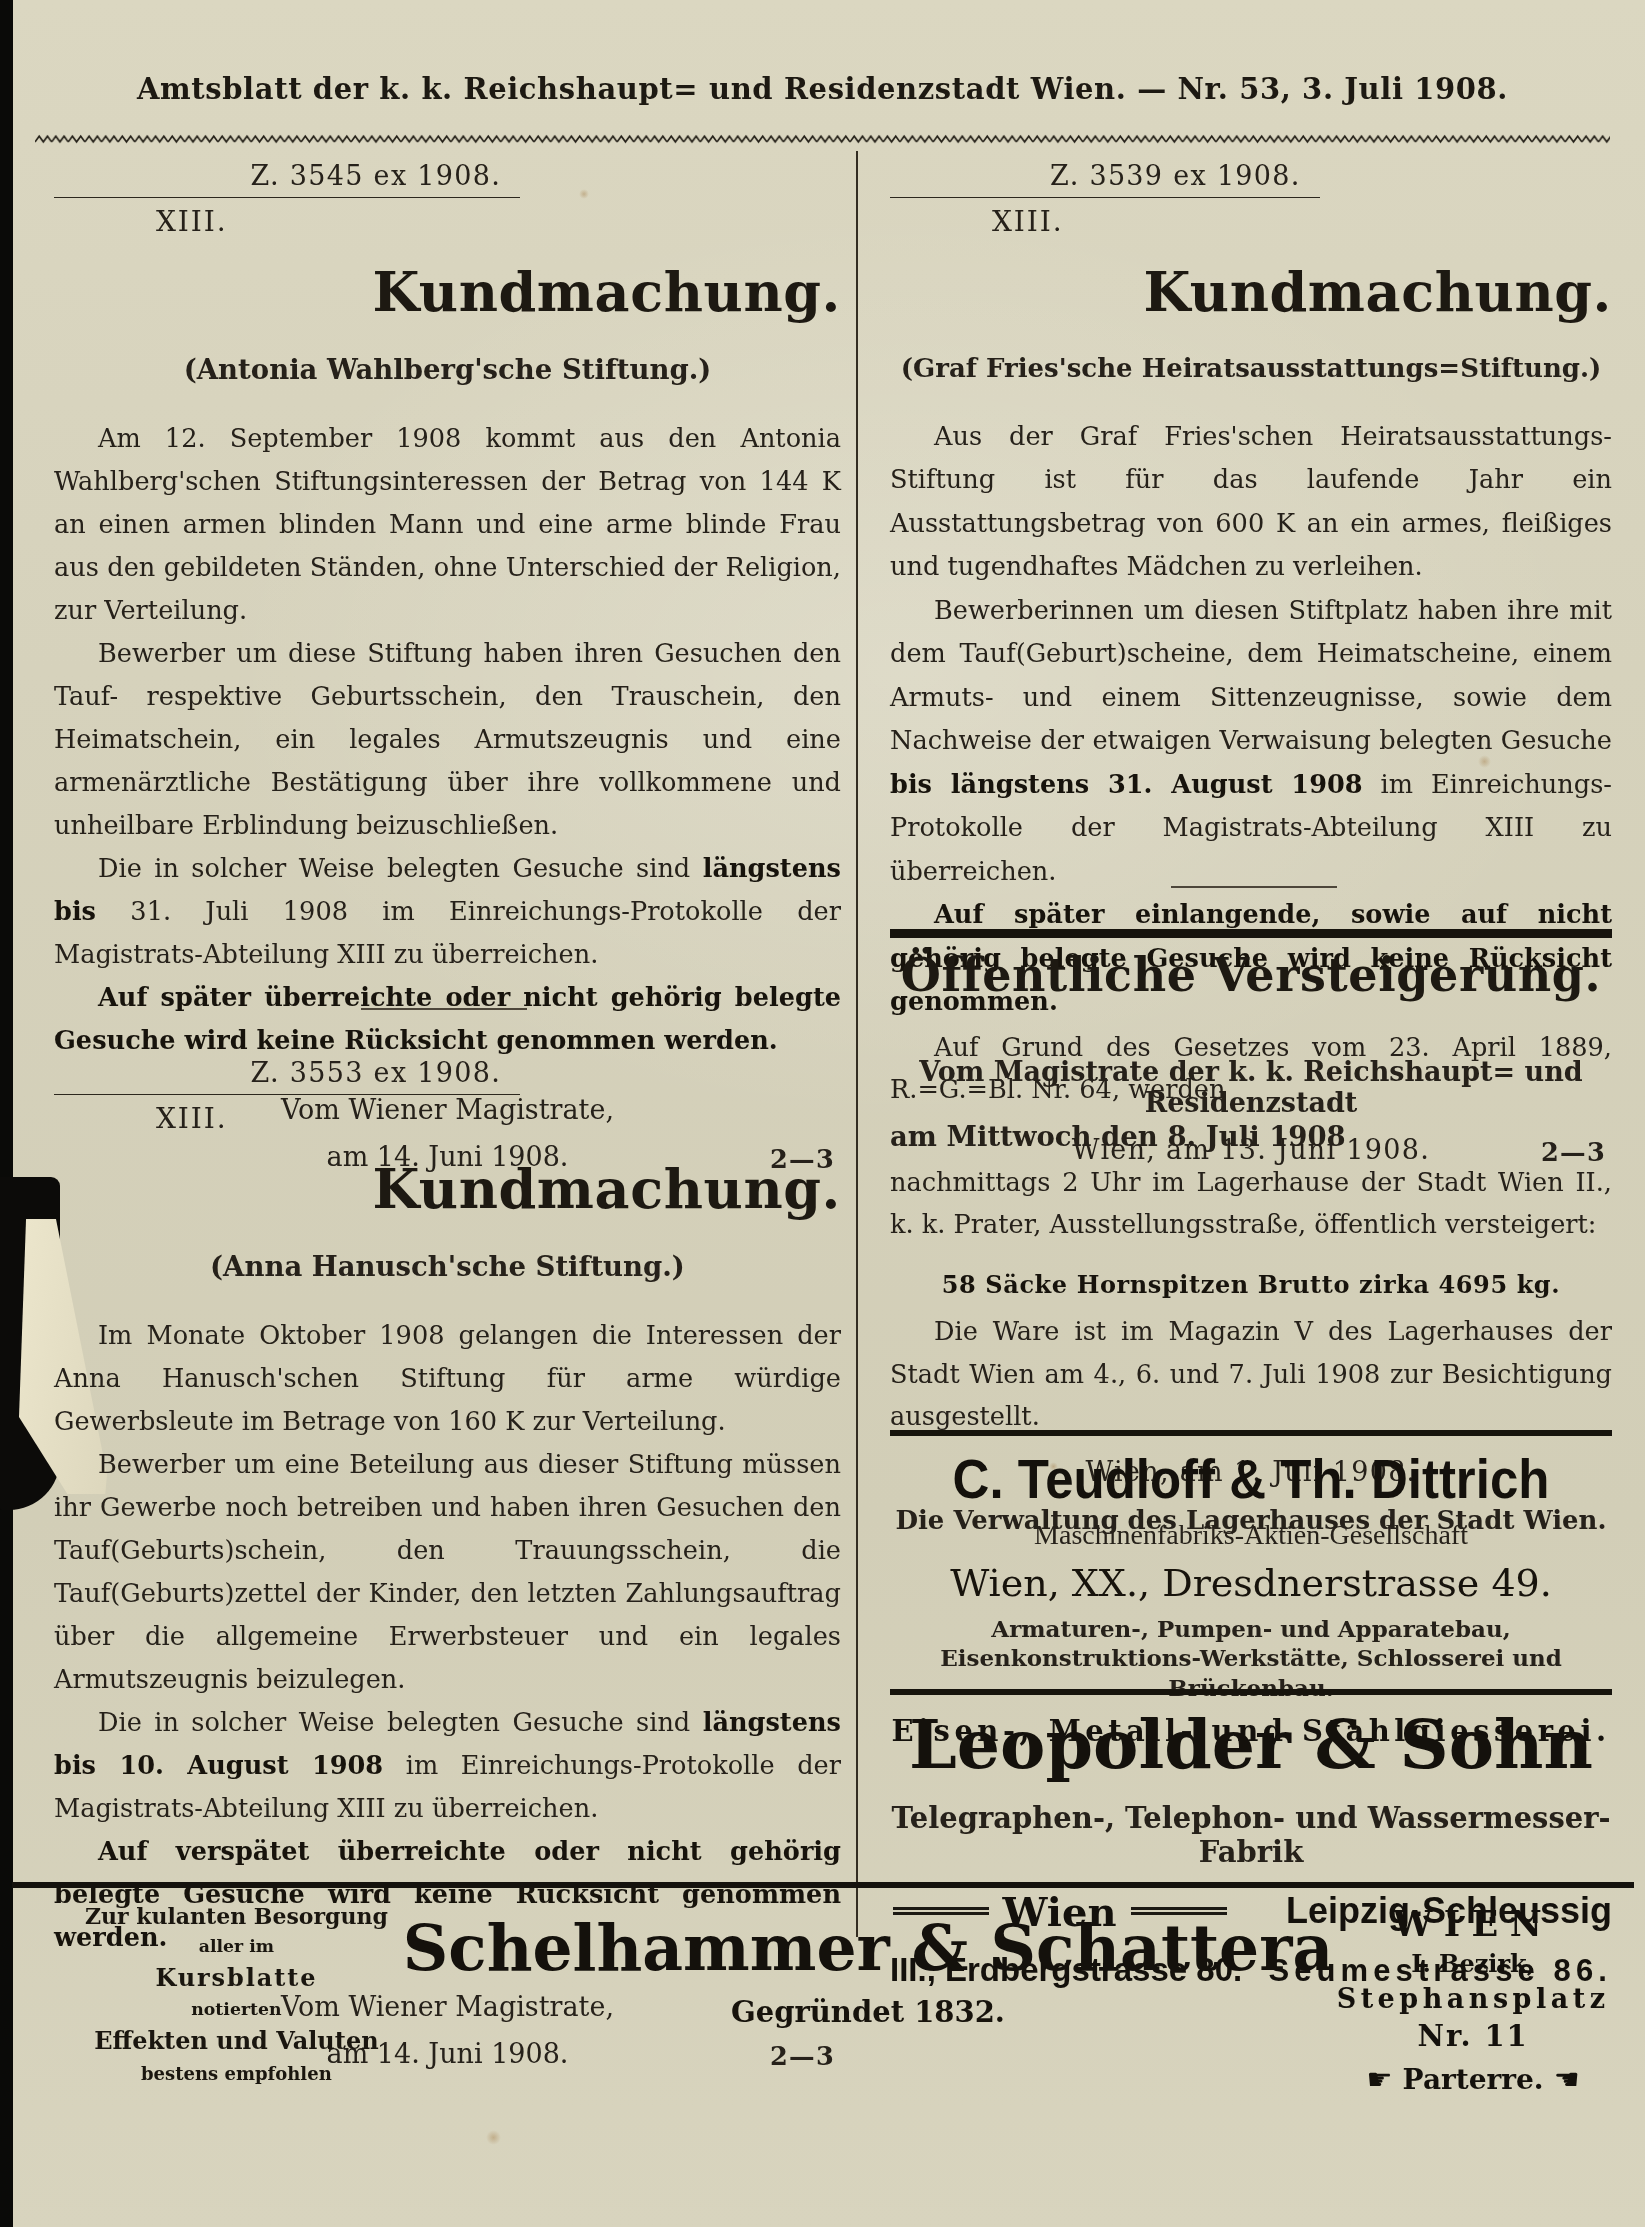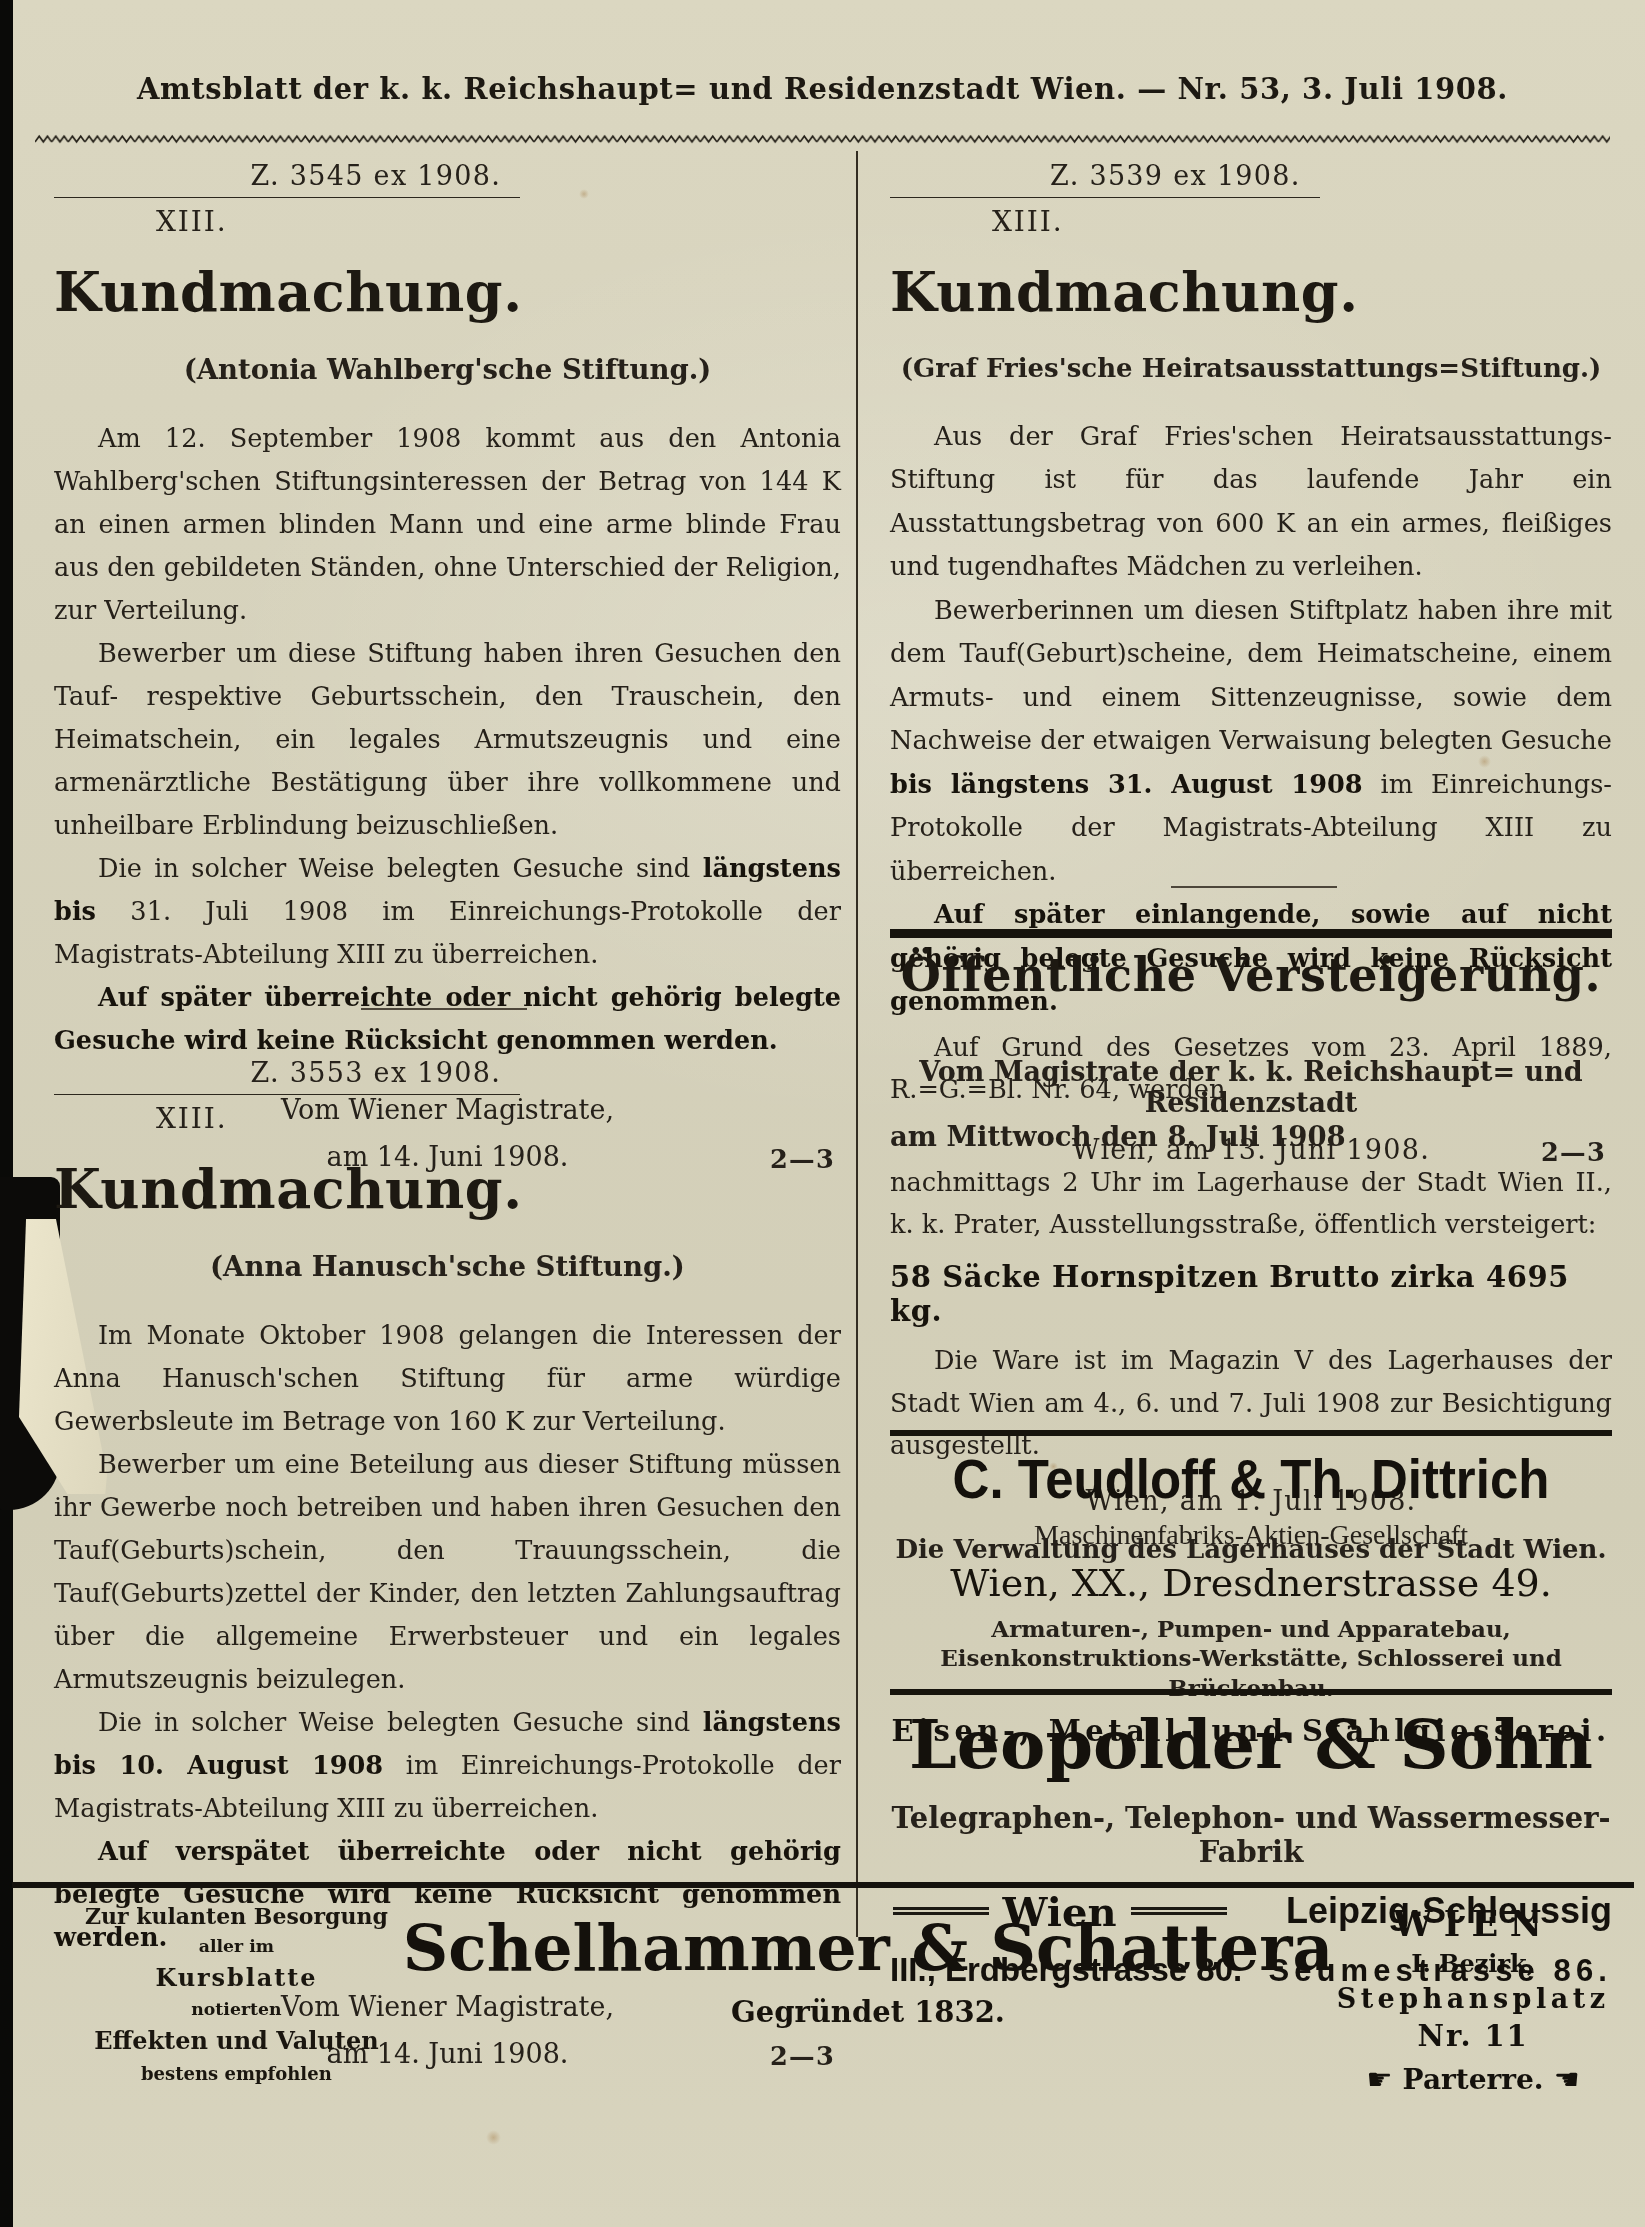--- a/index.html
+++ b/index.html
@@ -24,40 +24,40 @@
 
   .v-divider{position:absolute;left:856px;top:151px;width:1.9px;height:1786px;background:#332d22;}
 
   .col{position:absolute;width:787px;}
   .col-l{left:54px;}
   .col-r{left:890px;width:722px;}
 
   .ref{display:inline-block;font-size:27px;letter-spacing:1.3px;padding:0 19px 6.4px 6.4px;
     border-bottom:1.9px solid #2c271d;min-width:56%;text-align:right;}
   .dept{font-size:28px;letter-spacing:1.9px;margin:6.4px 0 0 102px;}
-  .n-title{font-size:54px;font-weight:700;text-align:left;margin-top:22px;letter-spacing:0.6px;color:#1d1912;}
+  .n-title{font-size:54px;font-weight:700;text-align:right;margin-top:22px;letter-spacing:0.6px;color:#1d1912;}
   .n-sub{font-size:27.5px;font-weight:700;text-align:center;margin-top:29px;}
   .n-body{margin-top:32px;font-size:25.6px;line-height:1.70;text-align:justify;}
   .col-l .n-body{line-height:1.68;}
   .para{margin:0;text-indent:44px;}
   .para b{font-weight:700;color:#17130c;}
   .para.bold{font-weight:700;color:#17130c;}
   .signoff{margin-top:32px;text-align:center;font-size:27px;}
   .signoff-row{margin-top:16.6px;position:relative;text-align:center;font-size:27px;}
   .issue{position:absolute;right:6px;top:2.6px;font-size:25.6px;letter-spacing:1.3px;font-weight:bold;}
   .mini-divider{position:absolute;width:166px;height:1.9px;background:#4d463a;}
 
   .h-rule{position:absolute;background:#17140d;}
 
   .auction{position:absolute;left:890px;top:948px;width:722px;}
   .a-title{font-size:46px;font-weight:700;text-align:center;letter-spacing:0.6px;color:#1d1912;}
   .a-p{font-size:25.6px;line-height:1.66;text-align:justify;margin:16.6px 0 0 0;}
   .a-p.first{text-indent:44px;margin-top:24px;}
   .a-date{text-align:left;font-weight:700;font-size:27.5px;margin-top:9px;}
-  .a-lot{font-weight:700;font-size:29px;margin-top:14px;letter-spacing:0.6px;color:#17130c;}
+  .a-lot{text-align:center;font-weight:700;font-size:24px;margin-top:24px;letter-spacing:0.6px;color:#17130c;}
   .a-place{text-align:center;font-size:27px;margin-top:18px;letter-spacing:1.3px;}
   .a-sign{text-align:center;font-weight:700;font-size:26px;margin-top:18px;}
 
   .teudloff{position:absolute;left:890px;top:1447px;width:722px;text-align:center;}
   .t-name{font-family:"Liberation Sans",sans-serif;font-weight:700;font-size:51px;letter-spacing:0;
     white-space:nowrap;transform:scaleY(1.08);transform-origin:top;color:#14110c;}
   .t-sub{font-family:"Liberation Serif",serif;font-size:28px;margin-top:12.8px;}
   .t-addr{font-size:38px;font-weight:400;margin-top:10.2px;color:#17130c;}
   .t-serv{font-size:23px;font-weight:700;margin-top:9px;line-height:1.28;}
   .t-foundry{font-size:29px;font-weight:700;margin-top:11.5px;letter-spacing:4.5px;white-space:nowrap;color:#14110c;}

